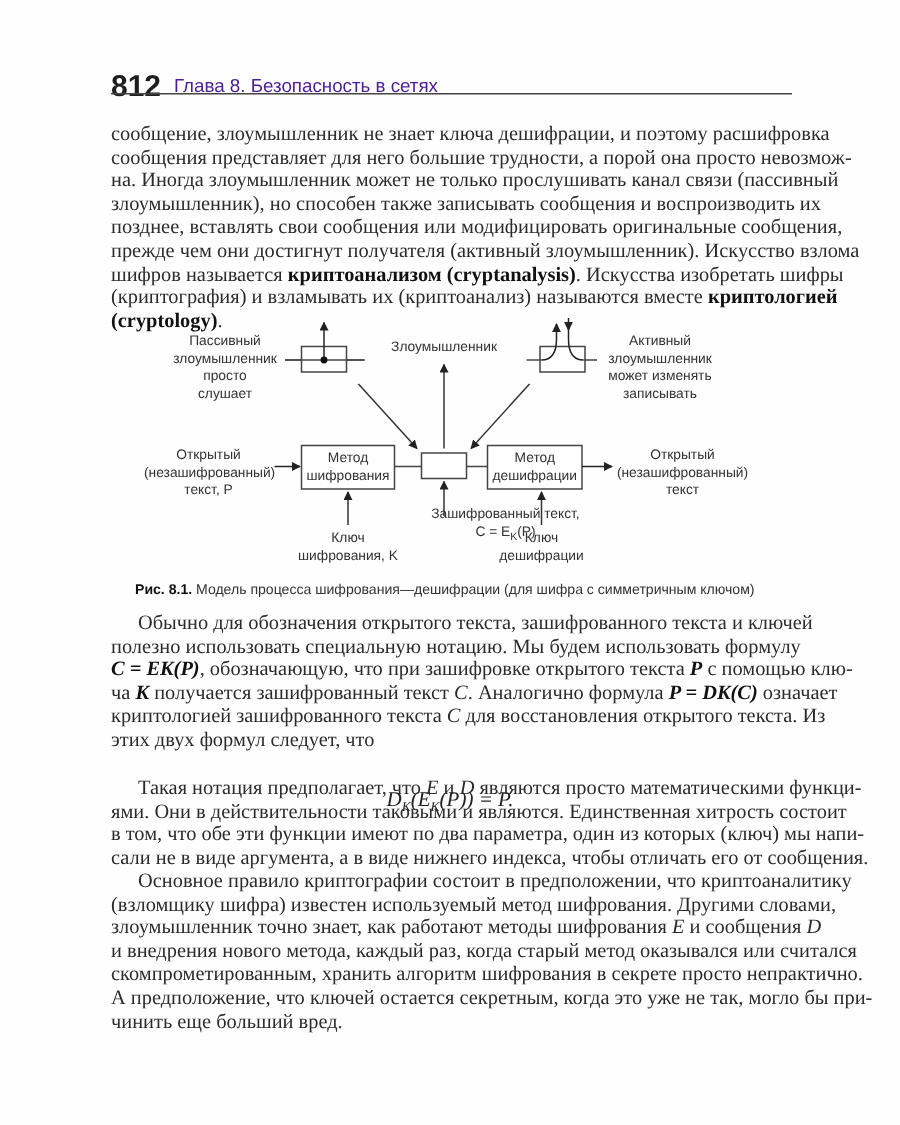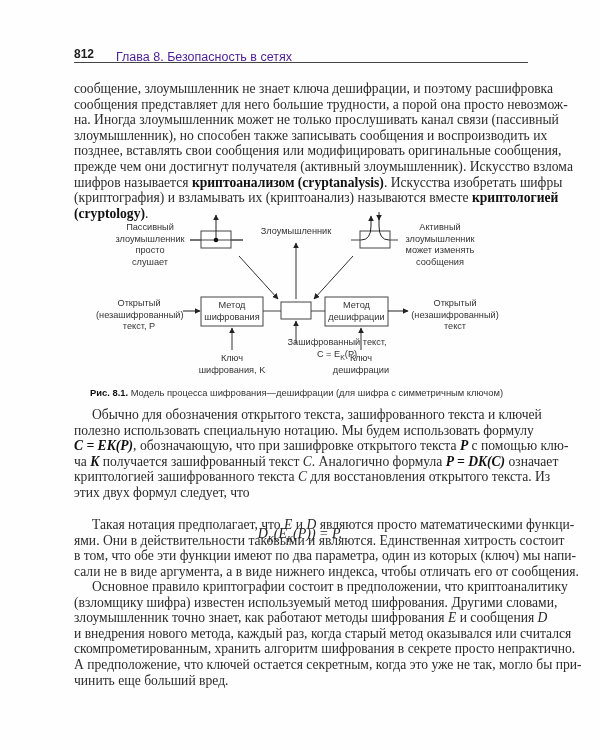--- a/index.html
+++ b/index.html
@@ -1,18 +1,18 @@
 <!DOCTYPE html>
 <html><head>
 <meta charset="utf-8">
 <style>
   html, body { margin: 0; padding: 0; background: #ffffff; }
   body { width: 600px; height: 750px; position: relative; overflow: hidden; }
   .page { position: absolute; left: 0; top: 0; width: 600px; height: 750px; background: #fefefe; }
-  .hdr-num { position: absolute; left: 74px; top: 47px; font-family: "Liberation Sans", sans-serif; font-weight: bold; font-size: 12px; color: #1e1e1e; }
+  .hdr-num { position: absolute; left: 74px; top: 47px; font-family: "Liberation Sans", sans-serif; font-weight: bold; font-size: 20px; color: #1e1e1e; }
   .hdr-title { position: absolute; left: 116px; top: 50px; font-family: "Liberation Sans", sans-serif; font-size: 12.5px; color: #4c1d95; }
   .hdr-rule { position: absolute; left: 74px; top: 62px; width: 454px; height: 1px; background: #444; }
   .txt { position: absolute; left: 74px; width: 454px; font-family: "Liberation Serif", serif; font-size: 13.6px; line-height: 15.6px; color: #2b2b2b; text-align: justify; }
   .line { display: block; text-align: justify; text-align-last: justify; white-space: nowrap; }
   .line.last { text-align-last: left; }
   .b { font-weight: bold; color: #111; }
   .i { font-style: italic; }
   .formula { position: absolute; left: 0; width: 600px; top: 526px; text-align: center; font-family: "Liberation Serif", serif; font-style: italic; font-size: 14px; color: #222; }
   .formula sub { font-size: 9px; }
   .diagram { position: absolute; left: 0; top: 0; width: 600px; height: 750px; pointer-events: none; }
@@ -89,21 +89,21 @@
     <div>Пассивный</div>
     <div>злоумышленник</div>
     <div>просто</div>
     <div>слушает</div>
   </div>
   <div class="dlabel" style="left:256px; top:226px; width:80px;">Злоумышленник</div>
   <div class="dlabel" style="left:398px; top:222px; width:84px;">
     <div>Активный</div>
     <div>злоумышленник</div>
     <div>может изменять</div>
-    <div>сообщения</div>
+    <div>записывать</div>
   </div>
   <div class="dlabel" style="left:96px; top:298px; width:86px;">
     <div>Открытый</div>
     <div>(незашифрованный)</div>
     <div>текст, P</div>
   </div>
   <div class="dlabel" style="left:201px; top:300px; width:62px;">
     <div>Метод</div>
     <div>шифрования</div>
   </div>

